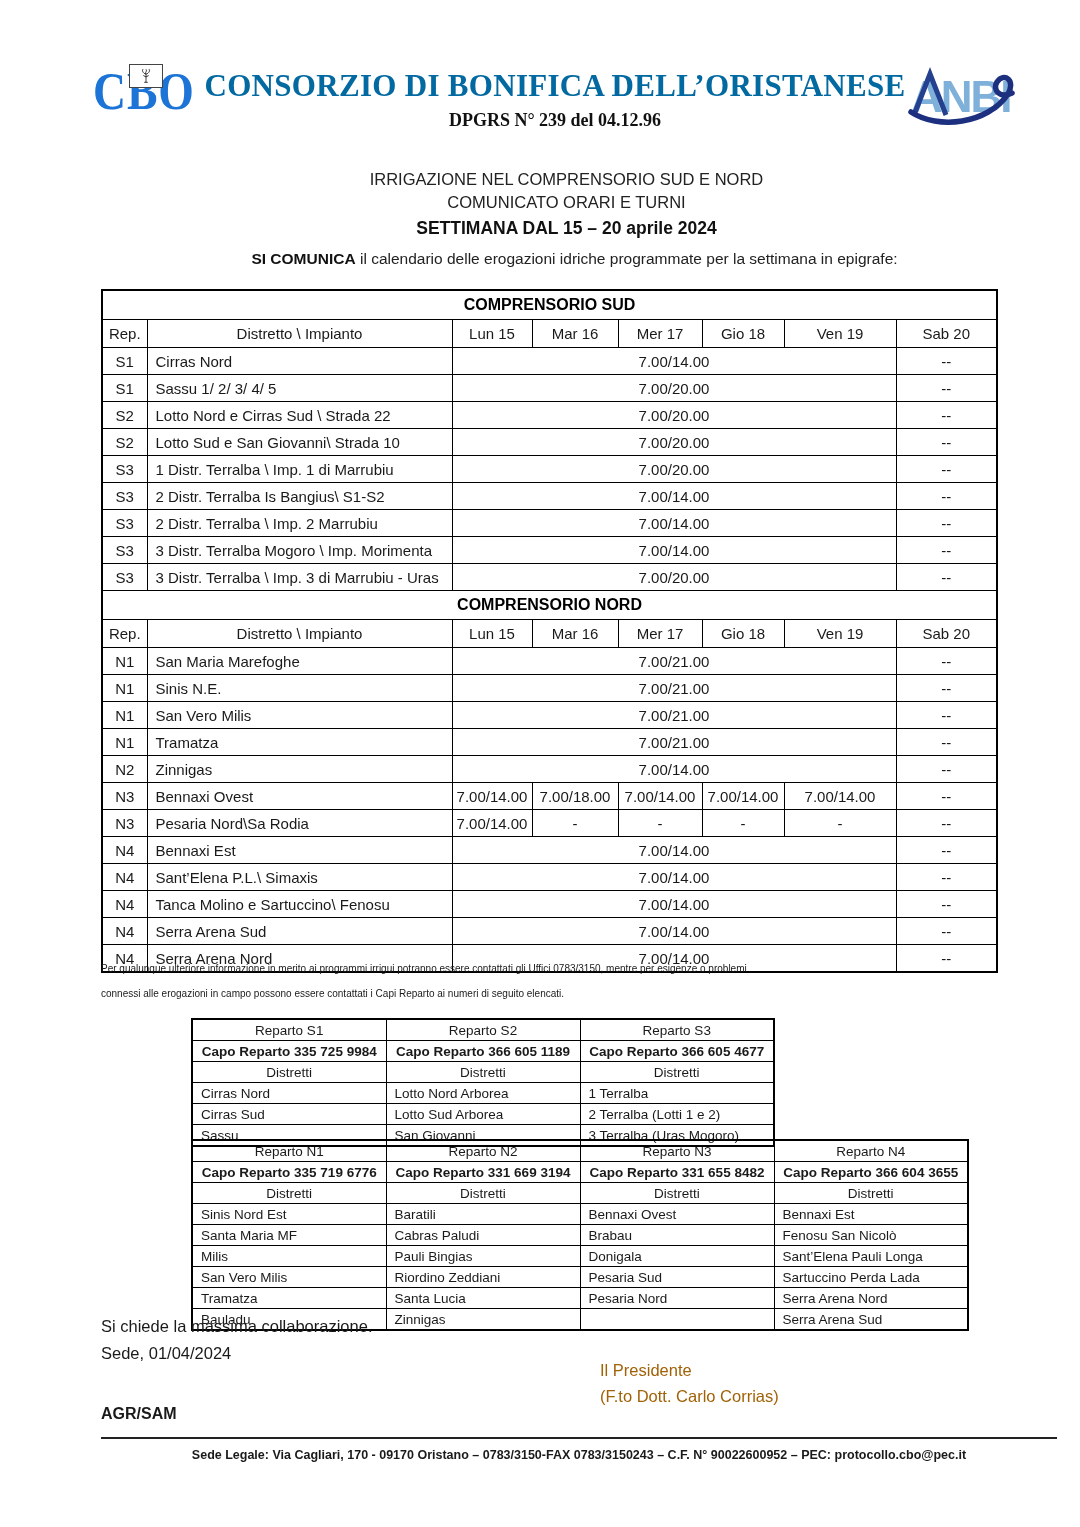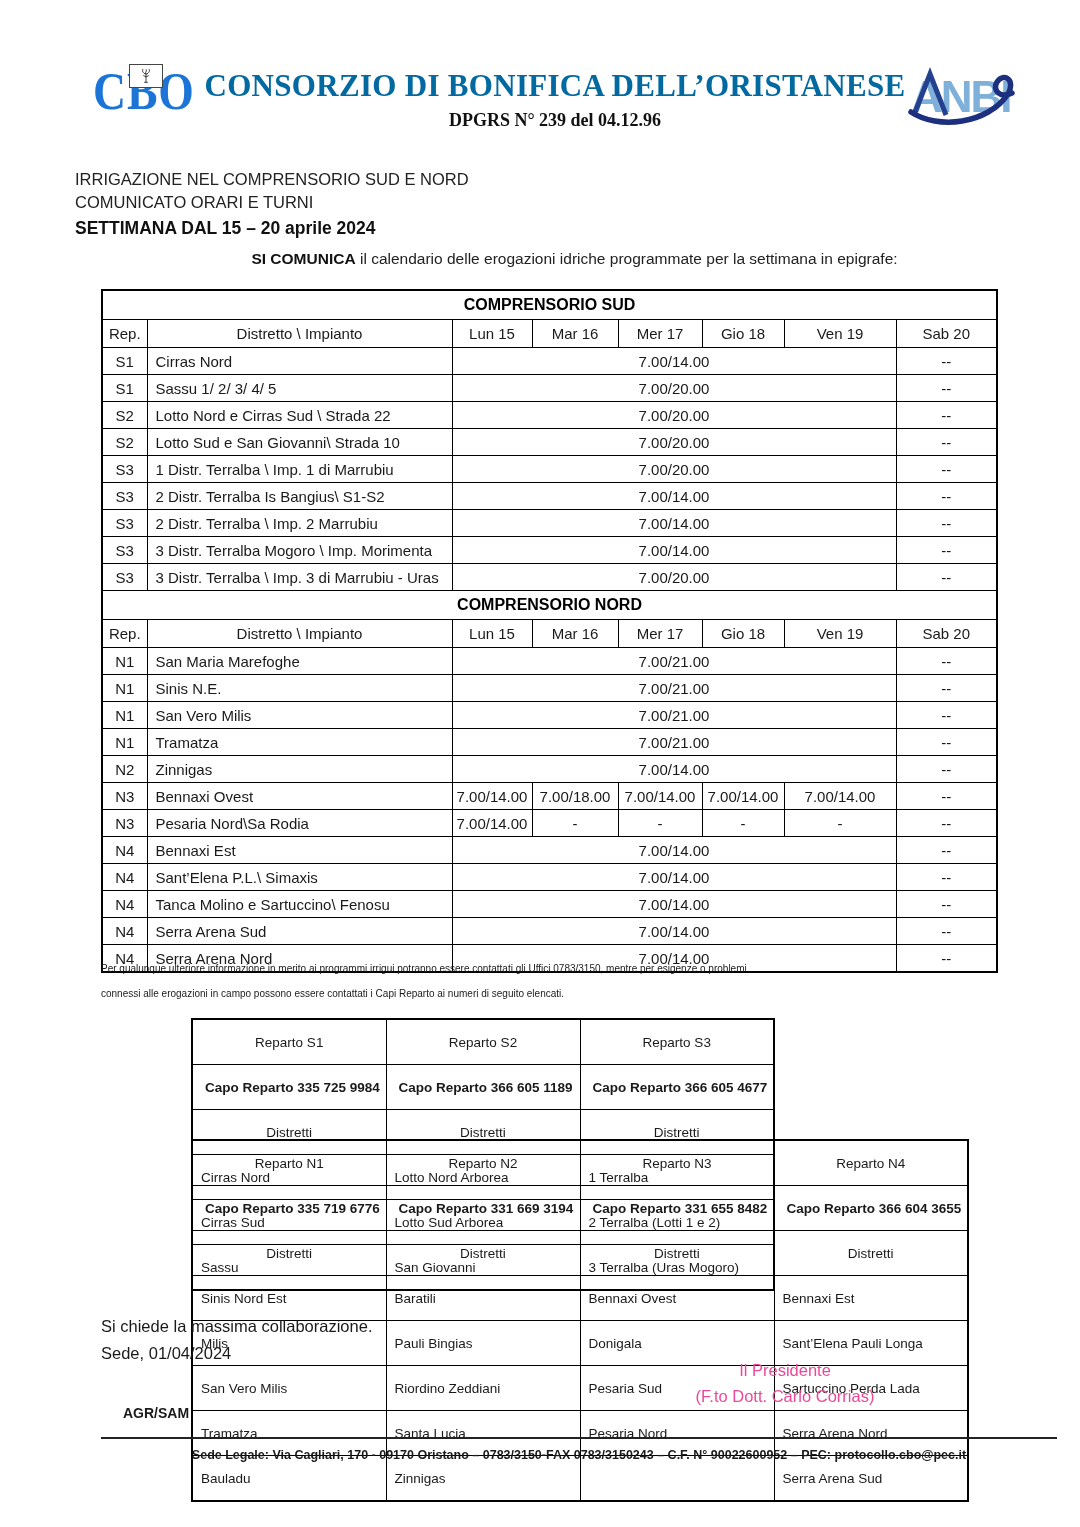--- a/index.html
+++ b/index.html
@@ -14,53 +14,53 @@
   .tree-box{position:absolute;left:36px;top:0px;width:32px;height:22px;background:#fff;
             border:1px solid #444;z-index:2;display:flex;align-items:center;justify-content:center;}
   .title-block{position:absolute;left:190px;top:68px;width:730px;text-align:center;}
   .org-name{font-family:Liberation Serif, serif;font-weight:bold;font-size:31px;
             letter-spacing:.3px;color:#0369a1;}
   .org-sub{font-family:"Liberation Serif",serif;font-weight:bold;font-size:18px;
            margin-top:6px;color:#111;}
   .anbi-logo{position:absolute;left:908px;top:62px;width:118px;height:70px;}
 
   
-  .intro{position:absolute;left:75px;top:168px;width:1005px;}
+  .intro{position:absolute;left:64px;top:168px;width:1005px;text-align:center;}
   .intro-line{font-size:16.5px;line-height:23px;color:#222;}
   .intro-line.bold{font-weight:bold;font-size:17.5px;color:#111;margin-top:3px;}
   .announce{position:absolute;left:72px;top:250px;width:1005px;text-align:center;
             font-size:15.5px;color:#222;}
   .announce b{color:#111;}
 
   
   table{border-collapse:collapse;table-layout:fixed;}
   .sched{position:absolute;left:101px;top:289px;width:895px;border:2px solid #000;}
   .sched td,.sched th{border:1px solid #000;font-size:15px;font-weight:normal;
                       padding:0;overflow:hidden;white-space:nowrap;color:#1a1a1a;}
   .sched .t-section{height:28px;font-weight:bold;font-size:16px;text-align:center;color:#000;}
   .sched .t-head td{height:27px;text-align:center;}
   .sched .t-row td{height:26px;text-align:center;}
   .sched td.dist{text-align:left;padding-left:8px;}
 
   
   .contacts{border:2px solid #000;}
-  .contacts td{border:1px solid #000;height:20px;font-size:13.5px;padding:12px;
+  .contacts td{border:1px solid #000;height:20px;font-size:13.5px;padding:0;
                text-align:center;white-space:nowrap;overflow:hidden;color:#1a1a1a;}
   .contacts td.capo{font-weight:bold;}
   .contacts td.dname{text-align:left;padding-left:8px;}
   .contacts-s{position:absolute;left:191px;top:1018px;width:582px;}
   .contacts-n{position:absolute;left:191px;top:1139px;width:776px;}
 
   
   .note{position:absolute;left:101px;top:956px;width:962px;font-size:10px;
         line-height:25px;color:#1a1a1a;}
   .closing{position:absolute;left:101px;top:1313px;font-size:16.5px;line-height:27px;color:#1a1a1a;}
-  .president{position:absolute;left:600px;top:1357px;width:370px;text-align:center;
-             font-size:16.5px;line-height:26px;color:#ec4899;}
-  .initials{position:absolute;left:101px;top:1405px;font-size:14px;font-weight:bold;color:#1a1a1a;margin-left:22px;}
+  .president{position:absolute;left:600px;top:1357px;width:370px;text-align:left;
+             font-size:16.5px;line-height:26px;color:#a16207;}
+  .initials{position:absolute;left:101px;top:1405px;font-size:16px;font-weight:bold;color:#1a1a1a;}
   .footer-line{position:absolute;left:101px;top:1437px;width:956px;border-top:2px solid #222;}
   .footer-text{position:absolute;left:101px;top:1448px;width:956px;text-align:center;
                font-size:12.5px;font-weight:bold;color:#1a1a1a;}
 </style>
 </head>
 <body>
 
 <div class="page">
 
   <div class="cbo-logo">
@@ -339,20 +339,26 @@
           <td>Distretti</td>
           <td>Distretti</td>
         </tr>
         <tr>
           <td class="dname">Sinis Nord Est</td>
           <td class="dname">Baratili</td>
           <td class="dname">Bennaxi Ovest</td>
           <td class="dname">Bennaxi Est</td>
         </tr>
         <tr>
+          <td class="dname">Santa Maria MF</td>
+          <td class="dname">Cabras Paludi</td>
+          <td class="dname">Brabau</td>
+          <td class="dname">Fenosu San Nicolò</td>
+        </tr>
+        <tr>
           <td class="dname">Milis</td>
           <td class="dname">Pauli Bingias</td>
           <td class="dname">Donigala</td>
           <td class="dname">Sant’Elena Pauli Longa</td>
         </tr>
         <tr>
           <td class="dname">San Vero Milis</td>
           <td class="dname">Riordino Zeddiani</td>
           <td class="dname">Pesaria Sud</td>
           <td class="dname">Sartuccino Perda Lada</td>

